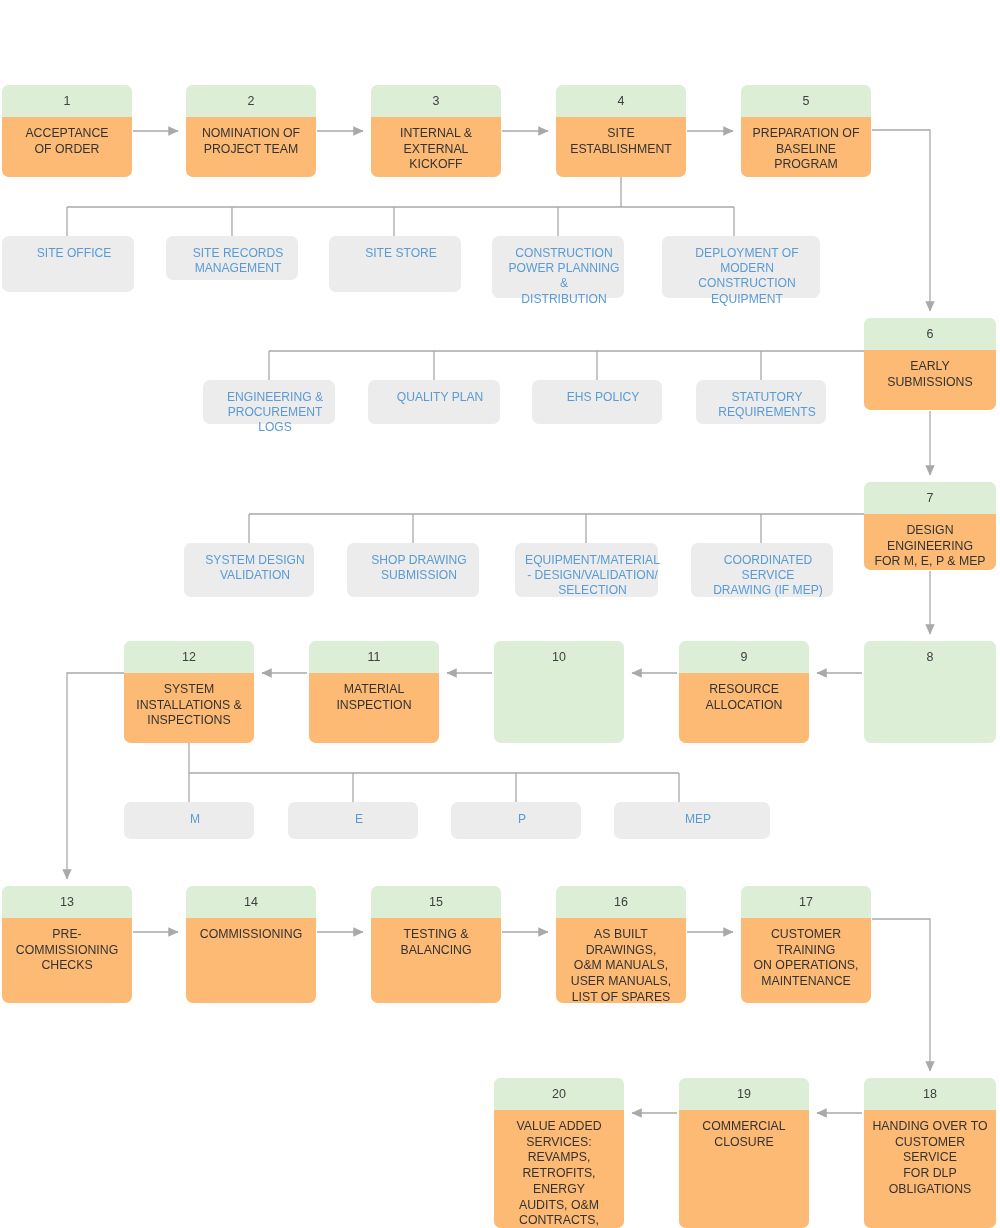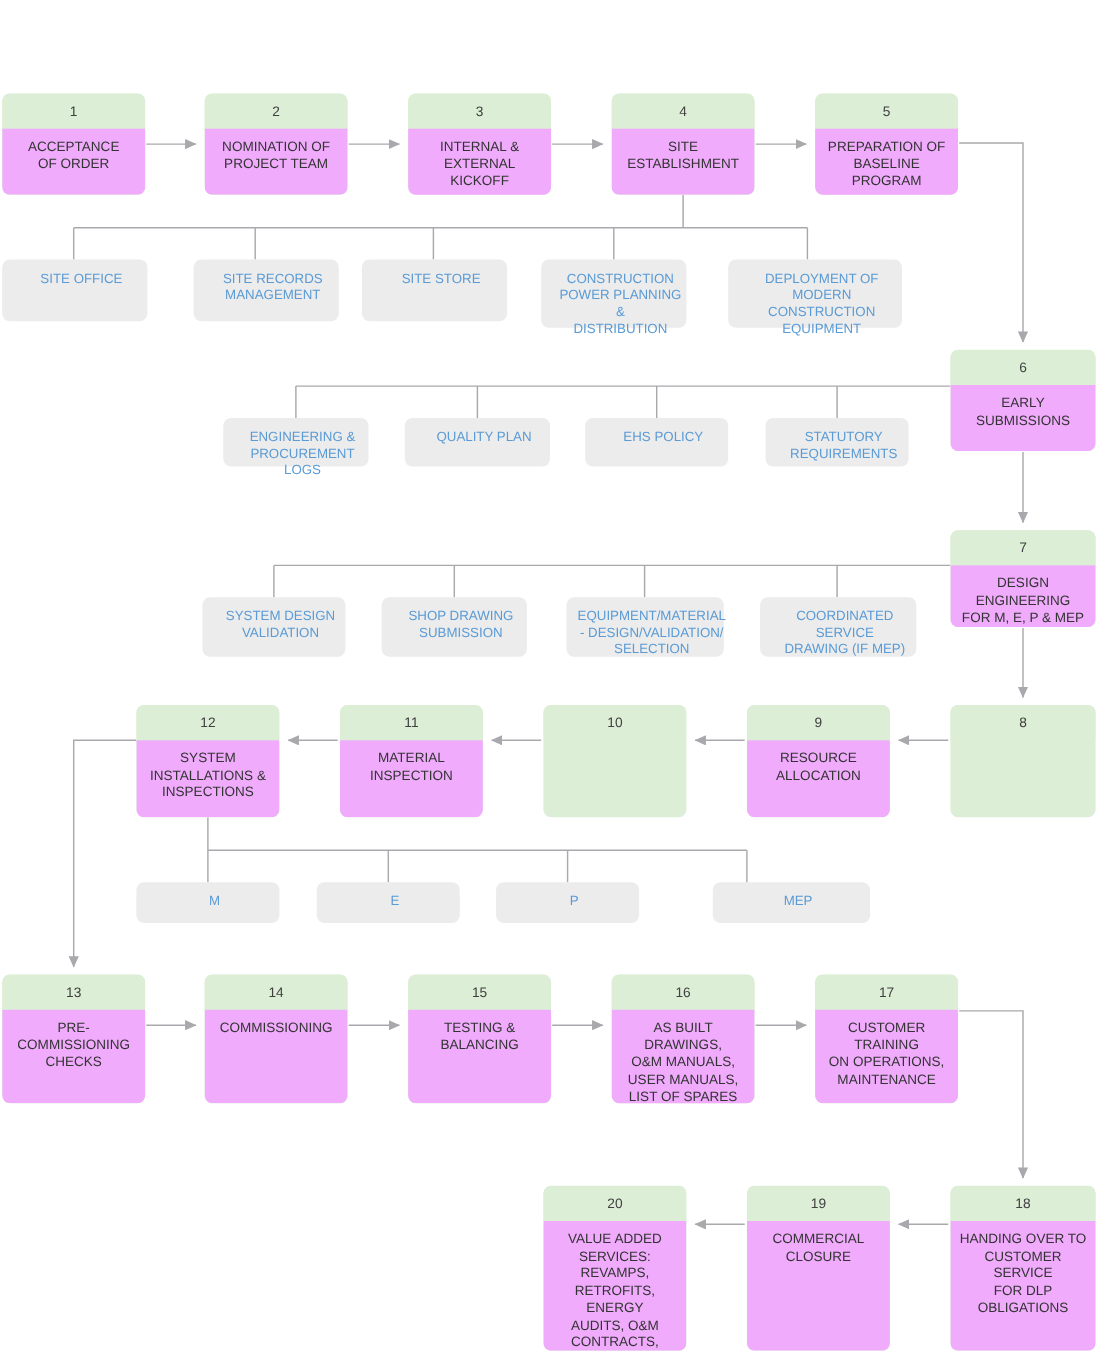--- a/index.html
+++ b/index.html
@@ -41,21 +41,21 @@
   .node-num {
     height: 32px;
     flex: 0 0 32px;
     background: #ddeed6;
     color: #404040;
     font-size: 12.5px;
     display: flex; align-items: center; justify-content: center;
   }
   .node-body {
     flex: 1 1 auto;
-    background: #f0abfc;
+    background: #fdba74;
     color: #333333;
     font-size: 12.3px;
     line-height: 1.28;
     text-align: center;
     display: flex; align-items: flex-start; justify-content: center;
     padding: 9px 6px 6px 6px;
   }
 
   
   .subnode {
@@ -200,21 +200,21 @@
       </div>
       <div class="node" style="left: 494px; top: 1078px; width: 130px; height: 150px;">
         <div class="node-num">20</div>
         <div class="node-body">VALUE ADDED<br>SERVICES: REVAMPS,<br>RETROFITS, ENERGY<br>AUDITS, O&amp;M<br>CONTRACTS, AMONG<br>OTHER SERVICES</div>
       </div>
     </div>
   <div id="subnodes-layer">
       <div class="subnode" style="left: 2px; top: 236px; width: 132px; height: 56px;">
         <span>SITE OFFICE</span>
       </div>
-      <div class="subnode" style="left: 176px; top: 236px; width: 132px; height: 56px;">
+      <div class="subnode" style="left: 166px; top: 236px; width: 132px; height: 44px;">
         <span>SITE RECORDS<br>MANAGEMENT</span>
       </div>
       <div class="subnode" style="left: 329px; top: 236px; width: 132px; height: 56px;">
         <span>SITE STORE</span>
       </div>
       <div class="subnode" style="left: 492px; top: 236px; width: 132px; height: 62px;">
         <span>CONSTRUCTION<br>POWER PLANNING &amp;<br>DISTRIBUTION</span>
       </div>
       <div class="subnode" style="left: 662px; top: 236px; width: 158px; height: 62px;">
         <span>DEPLOYMENT OF<br>MODERN CONSTRUCTION<br>EQUIPMENT</span>
@@ -245,18 +245,18 @@
       </div>
       <div class="subnode" style="left: 124px; top: 802px; width: 130px; height: 37px;">
         <span>M</span>
       </div>
       <div class="subnode" style="left: 288px; top: 802px; width: 130px; height: 37px;">
         <span>E</span>
       </div>
       <div class="subnode" style="left: 451px; top: 802px; width: 130px; height: 37px;">
         <span>P</span>
       </div>
-      <div class="subnode" style="left: 614px; top: 802px; width: 143px; height: 37px; margin-left: 34px;">
+      <div class="subnode" style="left: 614px; top: 802px; width: 156px; height: 37px;">
         <span>MEP</span>
       </div>
     </div>
 
 </div>
 
 </body></html>

